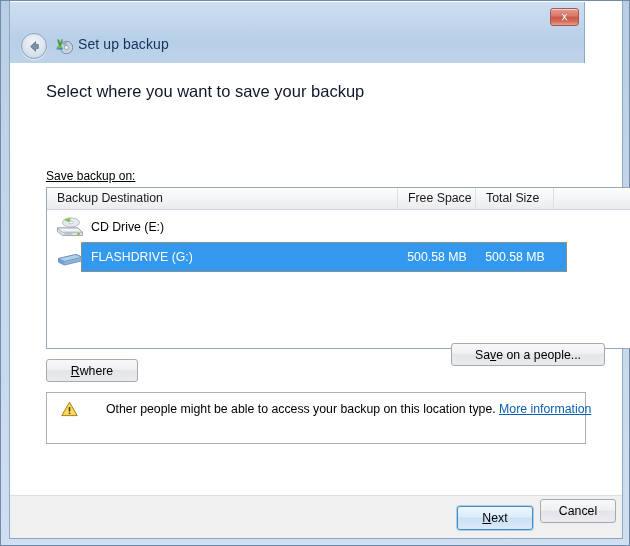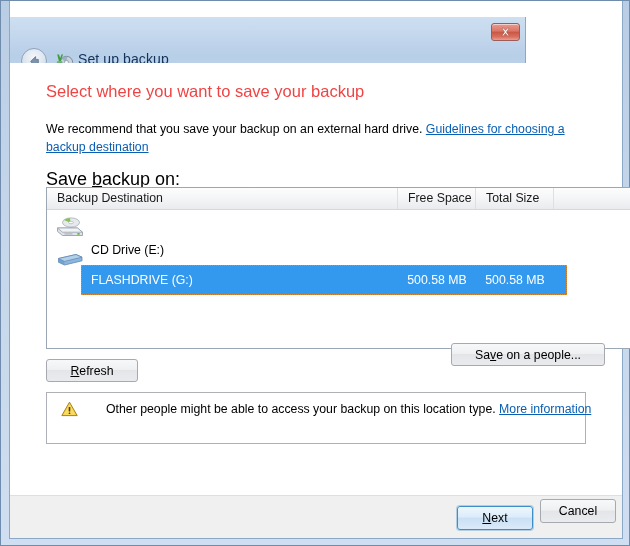--- a/index.html
+++ b/index.html
@@ -33,22 +33,22 @@
     height: 538px;
     box-sizing: border-box;
     border: 1px solid #8ba9c7;
     border-top: none;
     background: #ffffff;
   }
 
   
   .titlebar {
     position: absolute;
-    left: 8px; top: 16px;
-    width: 517px;
+    left: 8px; top: 1px;
+    width: 576px;
     height: 61px;
     box-sizing: border-box;
     background: linear-gradient(to bottom,
         #cddff1 0%,
         #c2d6ec 35%,
         #b8cfe8 62%,
         #bdd3ea 100%);
     border-left: 1px solid #8ba9c7;
     border-right: 1px solid #8ba9c7;
   }
@@ -119,21 +119,21 @@
     height: 432px;
     background: #ffffff;
     box-sizing: border-box;
   }
 
   .page-heading {
     position: absolute;
     left: 36px;
     top: 19px;
     font-size: 16.5px;
-    color: #ef4444;
+    color: #0f172a;
     white-space: nowrap;
   }
 
   .recommend-block {
     position: absolute;
     left: 36px;
     top: 57px;
     width: 546px;
     font-size: 12.3px;
     color: #000000;
@@ -142,22 +142,23 @@
   .inline-link {
     color: #0a5fb4;
     text-decoration: underline;
     cursor: pointer;
   }
 
   .save-label {
     position: absolute;
     left: 36px;
     top: 106px;
-    font-size: 18px;
+    font-size: 12px;
     color: #000000;
+    text-decoration: underline;
   }
   .accel { text-decoration: underline; }
 
   
   .listview {
     position: absolute;
     left: 36px;
     top: 124px;
     width: 615px;
     height: 162px;
@@ -210,21 +211,20 @@
     top: 3px;
     width: 30px;
     height: 24px;
   }
   .row-hit {
     position: absolute;
     left: 34px;
     top: 0px;
     width: 486px;
     height: 30px;
-    margin-top: 23px;
   }
   .row-hit.selected {
     background: #3399ef;
     outline: 1px dotted #dd8833;
     outline-offset: -1px;
   }
   .cell {
     position: absolute;
     font-size: 12.3px;
     color: #000000;
@@ -347,23 +347,20 @@
       </svg>
     </div>
 
     <div class="title-text">Set up backup</div>
   </div>
 
   <div class="content">
 
     <div class="page-heading">Select where you want to save your backup</div>
 
-    <div class="recommend-block">
-      <span>We recommend that you save your backup on an external hard drive. </span><a class="inline-link">Guidelines for choosing a backup destination</a>
-    </div>
 
     <div class="save-label"><span>Save </span><span class="accel">b</span><span>ackup on:</span></div>
 
     <div class="listview">
 
       <div class="lv-header">
         <div class="lv-col col-dest sep">Backup Destination</div>
         <div class="lv-col col-free sep">Free Space</div>
         <div class="lv-col col-total sep">Total Size</div>
         <div class="lv-col col-pad"></div>
@@ -404,21 +401,21 @@
             <span class="cell cell-total">500.58 MB</span>
           </div>
         </div>
 
       </div>
     </div>
 
     <div class="btn btn-refresh">
         <span></span>
         <span class="accel">R</span>
-        <span>efresh</span>
+        <span>where</span>
       </div>
 
     <div class="btn btn-network">
         <span>Sa</span>
         <span class="accel">v</span>
         <span>e on a people...</span>
       </div>
 
     <div class="warning-panel">
       <div class="warn-icon">

